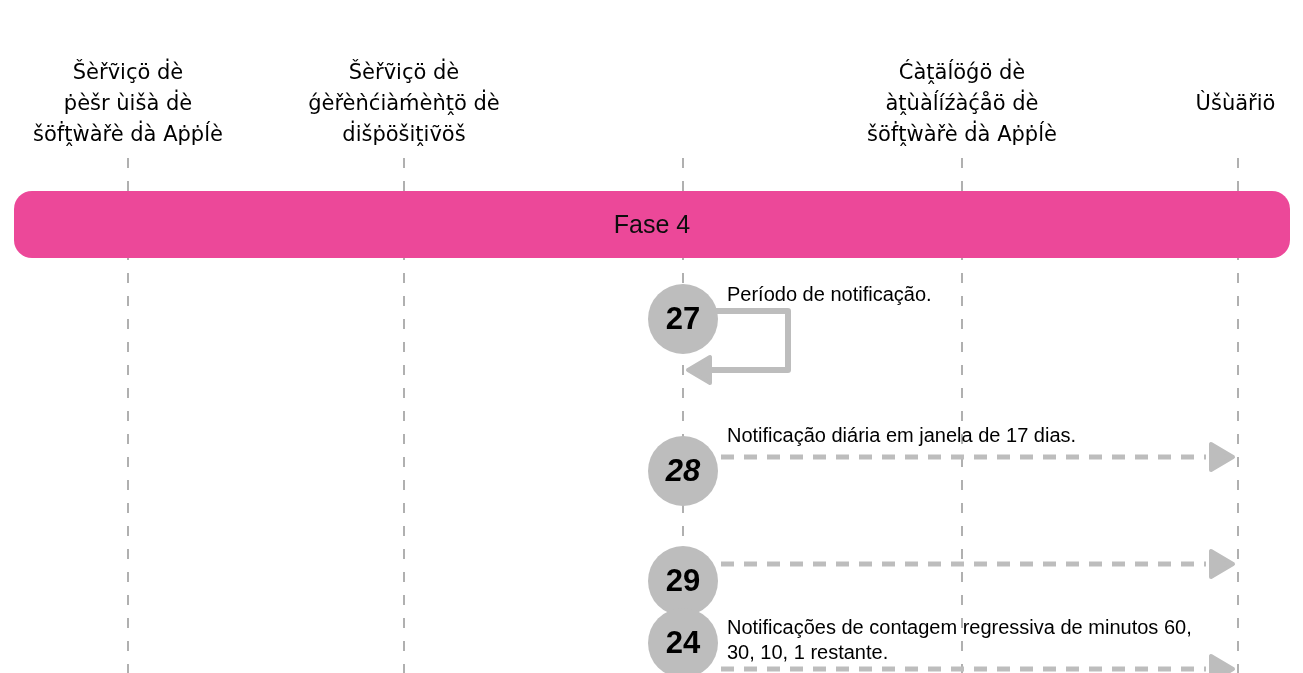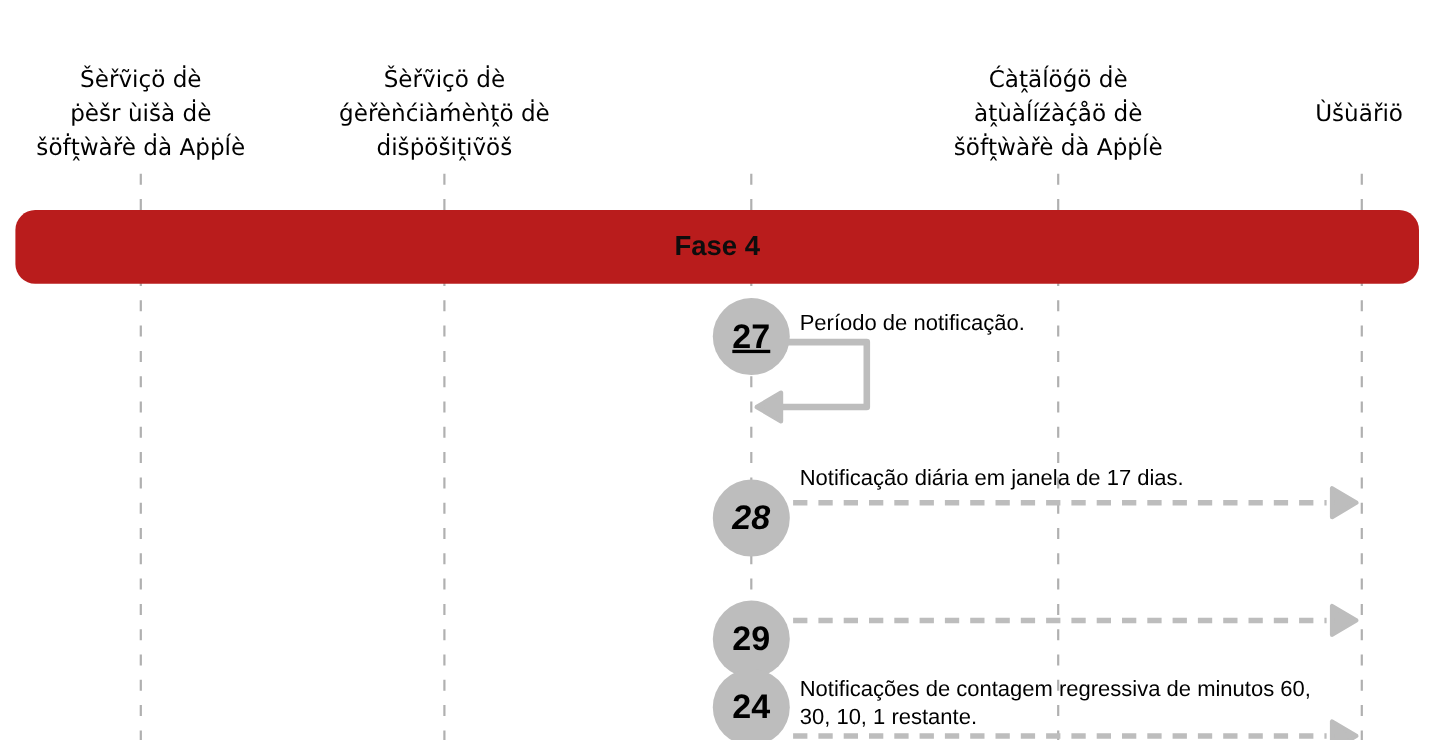--- a/index.html
+++ b/index.html
@@ -37,46 +37,45 @@
   .lane-2 { left: 254px;  width: 300px; }
   .lane-3 { left: 583px;  width: 200px; }
   .lane-4 { left: 812px;  width: 300px; }
   .lane-5 { left: 1168px; width: 135px; }
   .phase-banner {
     position: absolute;
     left: 14px;
     top: 143px;
     width: 1276px;
     height: 67px;
-    background: #b91c1c;
+    background: #ec4899;
     border-radius: 18px;
     display: flex;
     align-items: center;
     justify-content: center;
     font-size: 25px;
     color: #0d0d0d;
     z-index: 2;
-    font-weight: bold;
   }
   .step-circle {
     position: absolute;
     left: 648px;
     width: 70px;
     height: 70px;
     border-radius: 50%;
     background: #bdbdbd;
     display: flex;
     align-items: center;
     justify-content: center;
     font-size: 31px;
     font-weight: 600;
     color: #000;
     z-index: 3;
   }
-  .circle-27 { top: 223px; text-decoration: underline; }
+  .circle-27 { top: 236px; }
   .circle-28 { top: 388px; font-style: italic; }
   .circle-29 { top: 498px; }
   .circle-24 { top: 560px; }
   .step-label {
     position: absolute;
     left: 727px;
     font-size: 20px;
     line-height: 25px;
     color: #000;
     white-space: pre-line;

